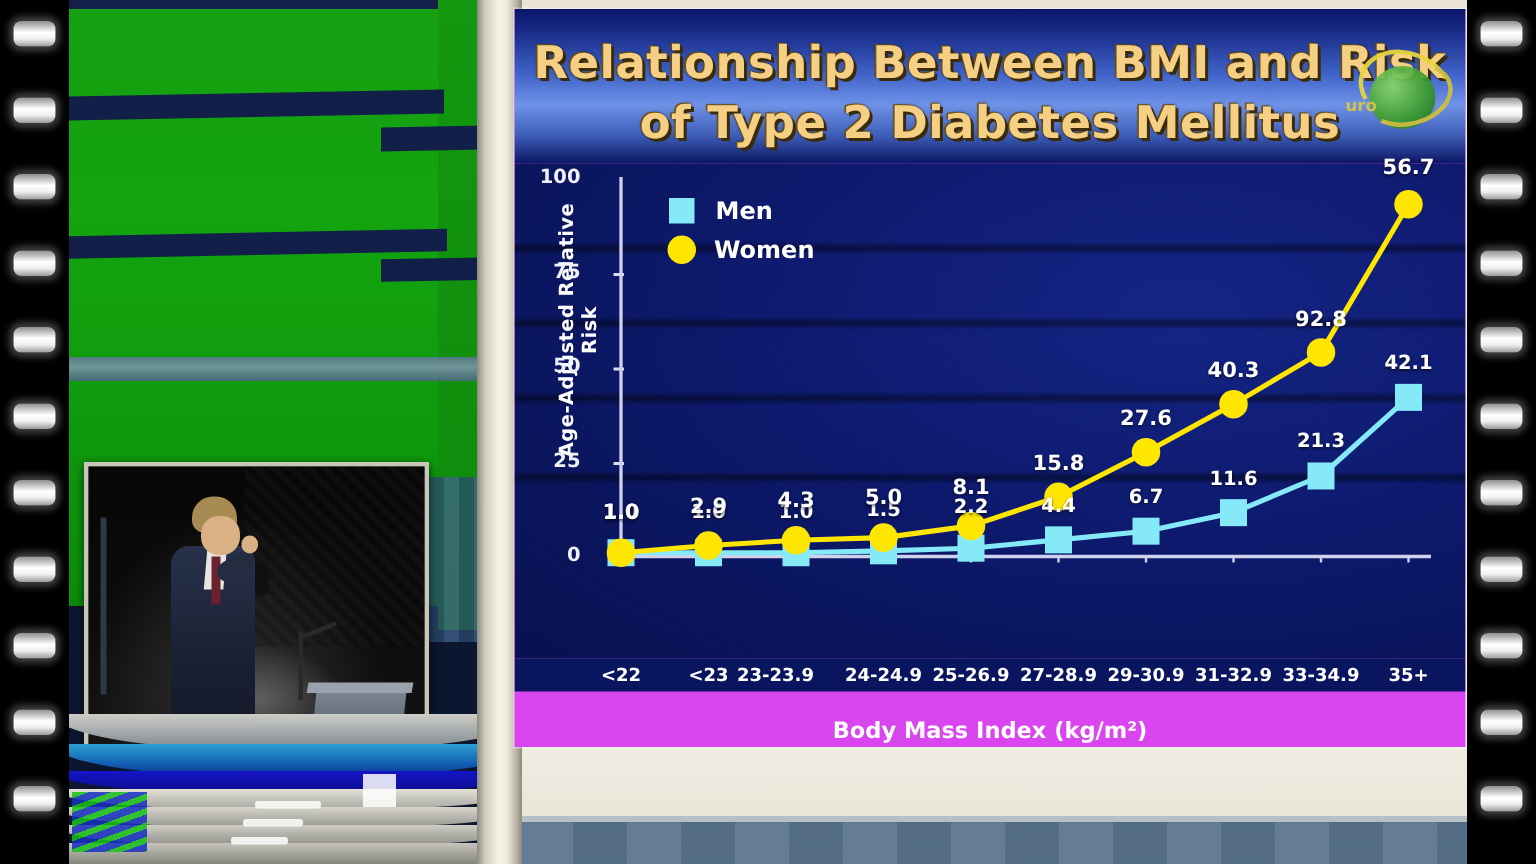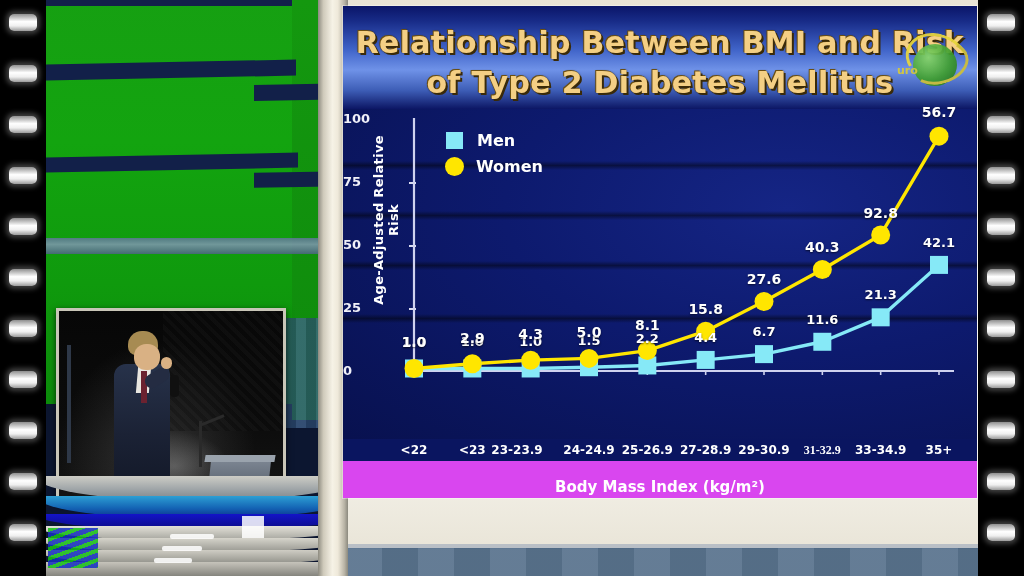--- a/index.html
+++ b/index.html
@@ -111,21 +111,21 @@
 
   
   #plotwrap{position:relative;height:330px;background:
       radial-gradient(ellipse at 70% 30%, #152585 0%, #0d1a6e 45%, #08114f 100%);}
   .softband{position:absolute;left:0;width:634px;height:9px;
       background:linear-gradient(180deg,rgba(0,0,0,0) 0%,rgba(0,0,0,.45) 50%,rgba(0,0,0,0) 100%);}
 
   #ylabel{position:absolute;left:-52px;top:96px;width:190px;text-align:center;
       transform:rotate(-90deg);font-family:"DejaVu Sans",sans-serif;font-weight:bold;
       font-size:13px;color:#ffffff;letter-spacing:.3px;}
-  .ytick{position:absolute;right:11px;width:44px;
+  .ytick{position:absolute;right:11px;width:44px;text-align:right;
       font-family:"DejaVu Sans",sans-serif;font-weight:bold;font-size:13px;color:#f0f0f8;}
   .ytickmark{position:absolute;width:7px;height:2px;background:#d9dbf0;}
 
   #axes svg{position:absolute;left:0;top:0;}
 
   .dlabel{position:absolute;font-family:"DejaVu Sans",sans-serif;font-weight:bold;font-size:14px;
       color:#ffffff;white-space:nowrap;text-shadow:0 1px 2px rgba(0,0,0,.6);}
   .dlabel.men{font-size:13px;}
 
   #legend{position:absolute;left:103px;top:18px;}
@@ -308,21 +308,21 @@
     </div>
 
     <div id="xticks">
         <div class="xtick" style="left: 71px; top: 4px;">&lt;22</div>
         <div class="xtick" style="left: 129.333px; top: 4px;">&lt;23</div>
         <div class="xtick" style="left: 174px; top: 4px;">23-23.9</div>
         <div class="xtick" style="left: 246px; top: 4px;">24-24.9</div>
         <div class="xtick" style="left: 304.333px; top: 4px;">25-26.9</div>
         <div class="xtick" style="left: 362.667px; top: 4px;">27-28.9</div>
         <div class="xtick" style="left: 421px; top: 4px;">29-30.9</div>
-        <div class="xtick" style="left: 479.333px; top: 4px; font-family: Liberation Serif, serif;">31-32.9</div>
+        <div class="xtick" style="left: 479.333px; top: 4px;">31-32.9</div>
         <div class="xtick" style="left: 537.667px; top: 4px;">33-34.9</div>
         <div class="xtick" style="left: 596px; top: 4px;">35+</div>
       </div>
     <div id="xlabel">Body Mass Index (kg/m²)</div>
   </div>
 
   <div class="filmstrip left" id="strip-left">
       <div class="sprocket" style="top: 14px;"></div>
       <div class="sprocket" style="top: 65px;"></div>
       <div class="sprocket" style="top: 116px;"></div>

